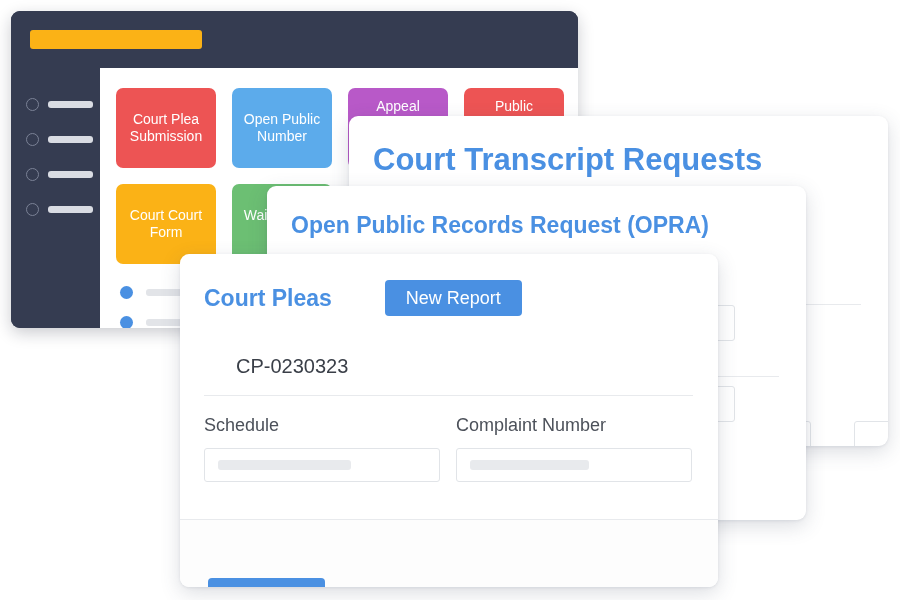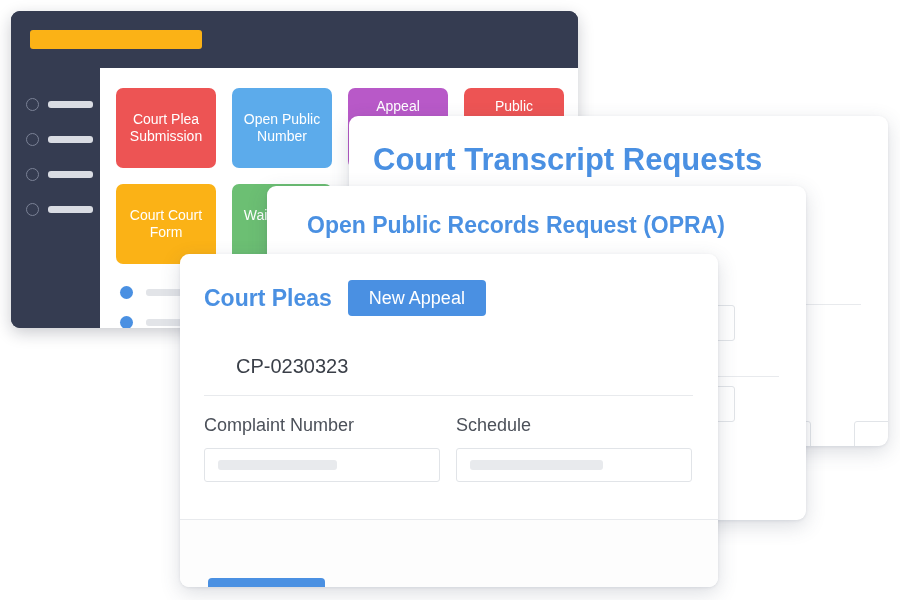--- a/index.html
+++ b/index.html
@@ -229,21 +229,21 @@
 
   
   #card-opra {
     left: 267px;
     top: 186px;
     width: 539px;
     height: 334px;
   }
   #card-opra .card-title {
     position: absolute;
-    left: 40px;
+    left: 24px;
     top: 26px;
     font-size: 23px;
   }
   #card-opra .rule {
     position: absolute;
     left: 24px;
     top: 190px;
     width: 488px;
     height: 1px;
     background: #e8eaed;
@@ -276,21 +276,21 @@
   }
   #card-pleas .card-head {
     position: absolute;
     left: 24px;
     top: 26px;
     display: flex;
     align-items: center;
   }
   #card-pleas .card-title {
     font-size: 23px;
-    margin-right: 16px;
+    margin-right: 53px;
   }
   .btn-newrecord {
     background: #4a90e2;
     color: #ffffff;
     font-size: 18px;
     padding: 9px 21px;
     border-radius: 4px;
     border: none;
     line-height: 1;
     font-family: "Liberation Sans", sans-serif;
@@ -442,39 +442,39 @@
     <div class="card-title">Open Public Records Request (OPRA)</div>
     <div class="box-a"></div>
     <div class="rule"></div>
     <div class="box-b"></div>
   </div>
 
   <div class="card" id="card-pleas">
 
     <div class="card-head">
       <span class="card-title">Court Pleas</span>
-      <button class="btn-newrecord">New Appeal</button>
+      <button class="btn-newrecord">New Report</button>
     </div>
 
     <div class="record-id">CP-0230323</div>
     <div class="rule"></div>
 
     <div class="field-row">
+      <div class="field">
+        <label class="field-label">Schedule</label>
+        <div class="field-input">
+          <span class="field-ghost" style="width:133px"></span>
+        </div>
+      </div>
       <div class="field">
         <label class="field-label">Complaint Number</label>
         <div class="field-input">
           <span class="field-ghost" style="width:119px"></span>
         </div>
       </div>
-      <div class="field">
-        <label class="field-label">Schedule</label>
-        <div class="field-input">
-          <span class="field-ghost" style="width:133px"></span>
-        </div>
-      </div>
     </div>
 
     <div class="card-footer">
       <button class="btn-save">SAVE</button>
     </div>
   </div>
 
 </div>
 
 </body></html>

